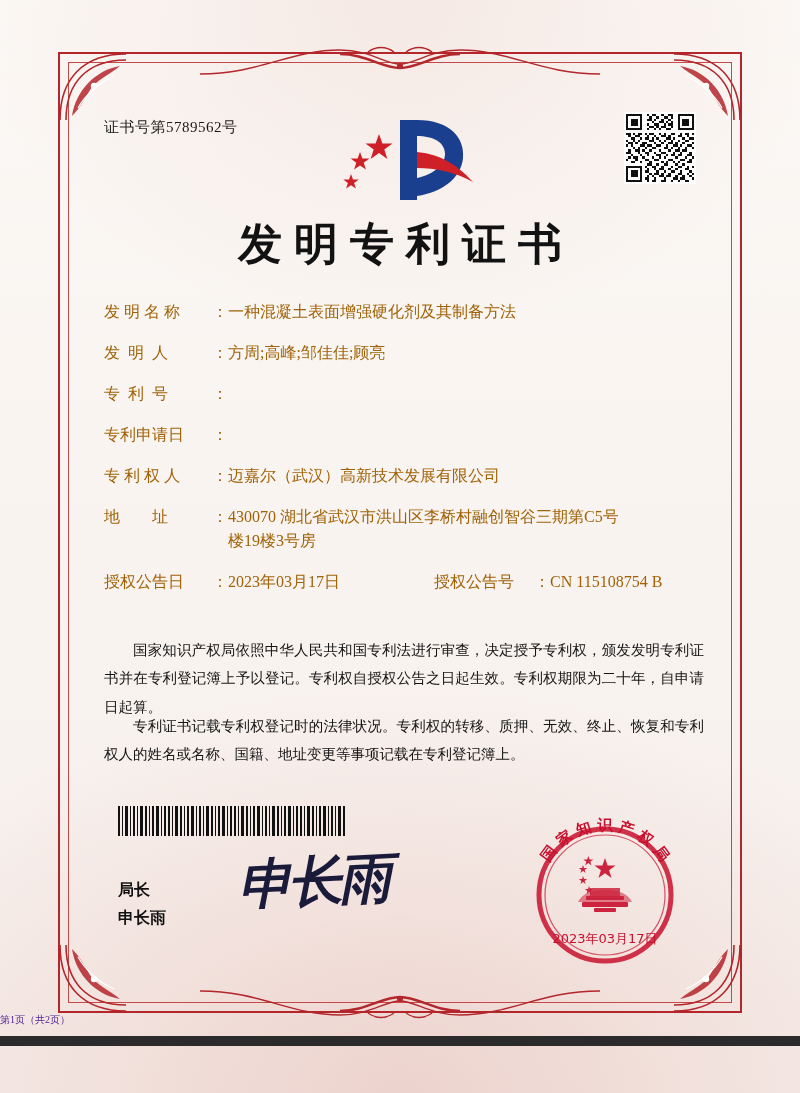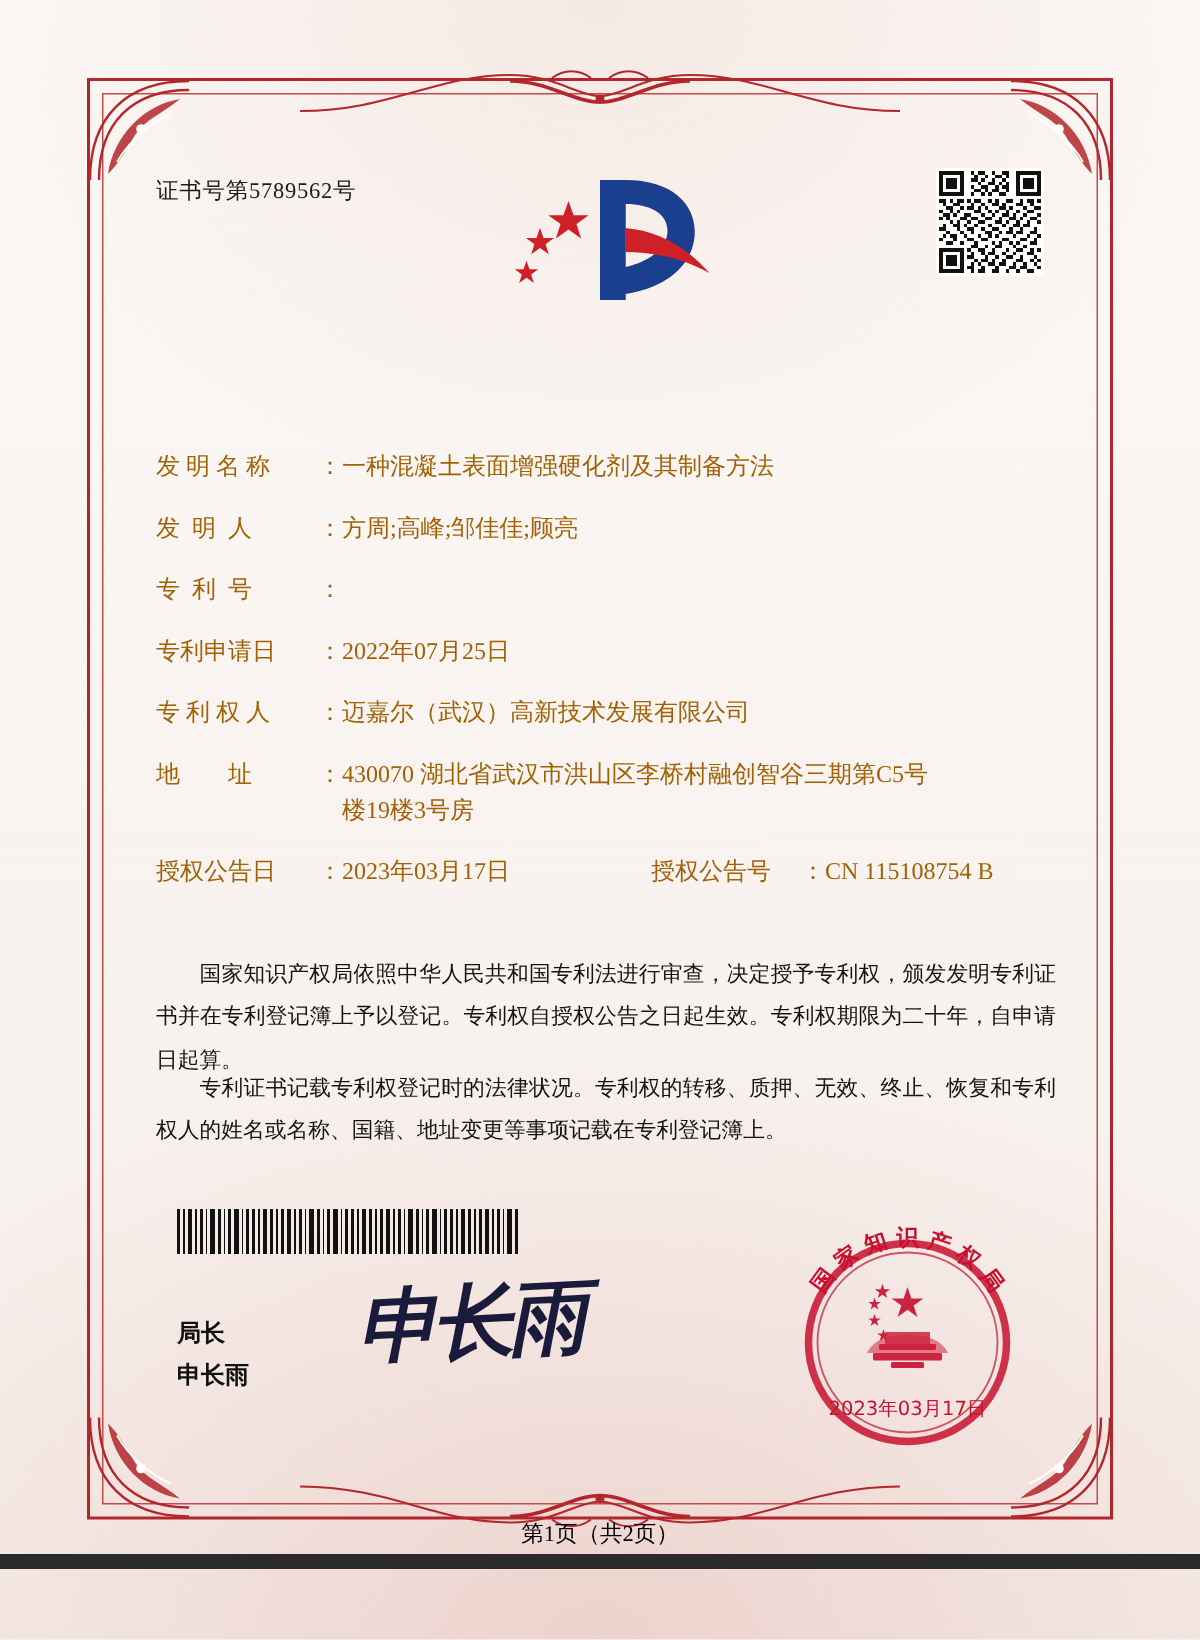--- a/index.html
+++ b/index.html
@@ -140,22 +140,22 @@
     transform:rotate(-3deg);
   }
 
   
   .seal{
     position:absolute;right:110px;top:810px;width:170px;height:170px;
   }
   .seal svg{width:100%;height:100%;display:block;}
 
   .page-num{
-    position:absolute;left:0;right:0;top:1013px;text-align:center;
-    font-size:15px;color:#000000;
+    position:absolute;left:0;right:0;top:1013px;text-align:left;
+    font-size:10px;color:#4c1d95;
   }
   .footnote{
     position:absolute;left:0;right:0;top:1055px;text-align:center;
     font-size:15px;color:#171717;letter-spacing:1px;
   }
   .footbar{
     position:absolute;left:0;right:0;top:1036px;height:10px;
     background:#2b2b2b;z-index:6;
   }
 </style>
@@ -463,20 +463,21 @@
       <path d="M95 8 L112 8 L112 88 L95 88 Z" fill="#1b3f8f"></path>
 
       <g fill="#cf2027">
         <polygon points="74,22 77.4,31.5 87.5,31.5 79.3,37.4 82.4,47 74,41 65.6,47 68.7,37.4 60.5,31.5 70.6,31.5"></polygon>
         <polygon points="55,40 57.4,46.6 64.4,46.6 58.7,50.8 60.9,57.5 55,53.4 49.1,57.5 51.3,50.8 45.6,46.6 52.6,46.6"></polygon>
         <polygon points="46,62 48,67.5 53.8,67.5 49.1,71 50.9,76.6 46,73.2 41.1,76.6 42.9,71 38.2,67.5 44,67.5"></polygon>
       </g>
     </svg>
   </div>
 
+  <div class="title">发明专利证书</div>
 
   <div class="fields">
 
     <div class="row">
       <div class="lbl">发 明 名 称</div>
       <div class="colon">：</div>
       <div class="val">一种混凝土表面增强硬化剂及其制备方法</div>
     </div>
 
     <div class="row">
@@ -486,21 +487,20 @@
     </div>
 
     <div class="row">
       <div class="lbl">专  利  号</div>
       <div class="colon">：</div>
     </div>
 
     <div class="row">
       <div class="lbl">专利申请日</div>
       <div class="colon">：</div>
-      <div class="val">2022年07月25日</div>
     </div>
 
     <div class="row">
       <div class="lbl">专 利 权 人</div>
       <div class="colon">：</div>
       <div class="val">迈嘉尔（武汉）高新技术发展有限公司</div>
     </div>
 
     <div class="row">
       <div class="lbl">地        址</div>

